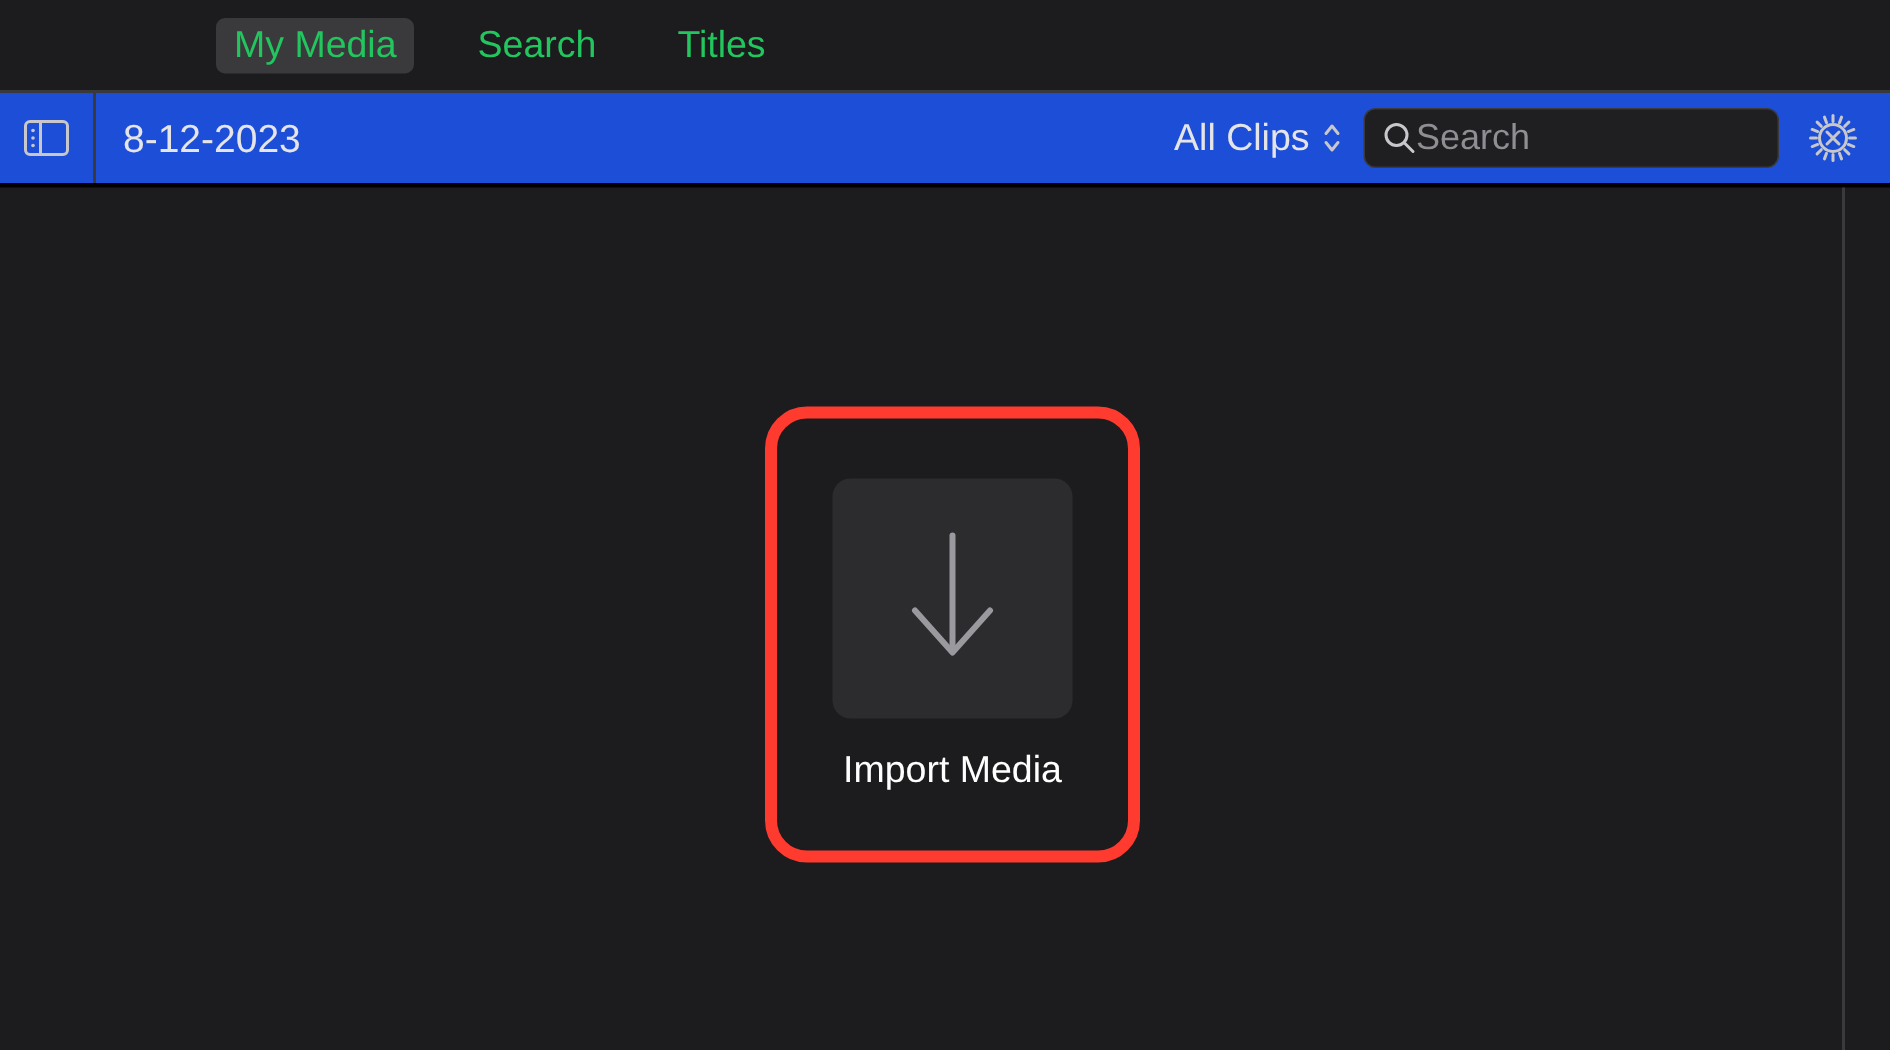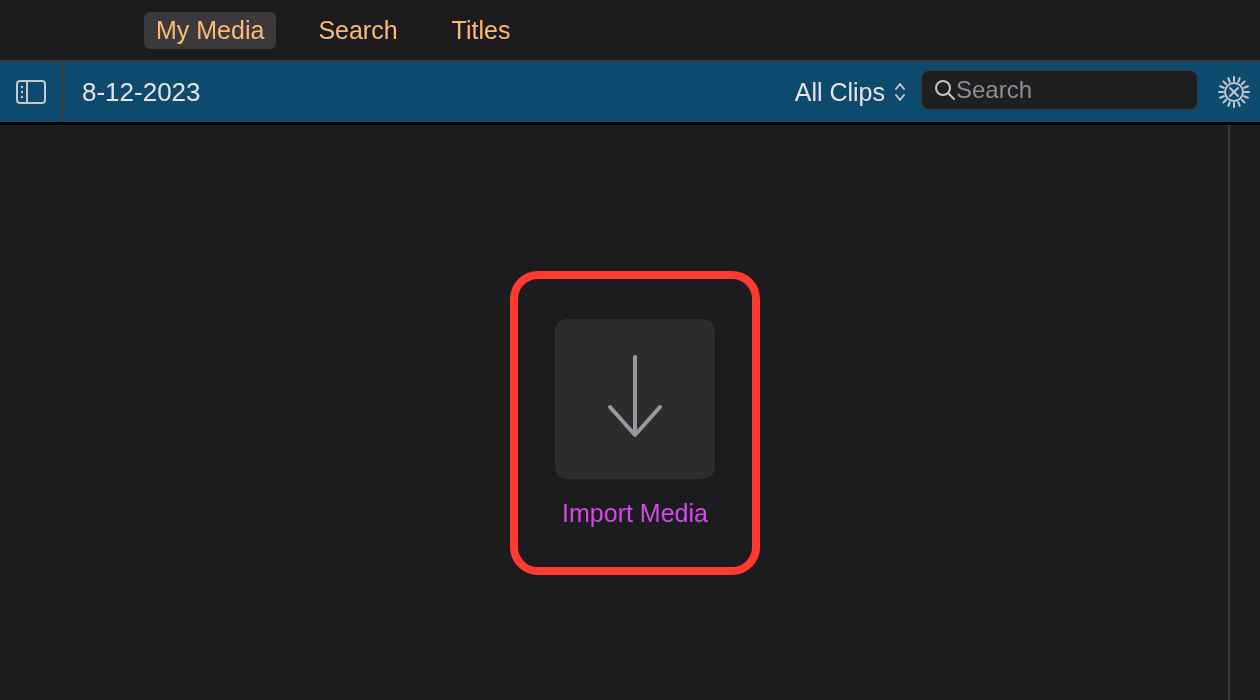--- a/index.html
+++ b/index.html
@@ -19,56 +19,57 @@
       display: flex;
       align-items: center;
       height: 60px;
       padding-left: 144px;
       gap: 30px;
       background: #1c1c1e;
     }
     .tab {
       font-size: 25px;
       font-weight: 400;
-      color: #fdba74;
+      color: #22c55e;
       padding: 4px 12px;
       border-radius: 6px;
       cursor: pointer;
     }
     .tab.active {
       background: #3a3a3c;
     }
     .toolbar {
       display: flex;
       align-items: center;
       height: 64px;
       border-top: 2px solid #3a3a3c;
       border-bottom: 2px solid #000;
-      background: #0c4a6e;
+      background: #1d4ed8;
     }
     .sidebar-toggle-cell {
       width: 64px;
       height: 100%;
       display: flex;
       align-items: center;
       justify-content: center;
       border-right: 2px solid #3a3a3c;
       cursor: pointer;
     }
     .project-title {
       flex: 1;
       padding-left: 18px;
       font-size: 26px;
       font-weight: 400;
       color: #e5e5e7;
     }
     .right-controls {
       display: flex;
+      align-items: center;
       gap: 14px;
-      padding-right: 4px;
+      padding-right: 16px;
     }
     .filter-dropdown {
       display: flex;
       align-items: center;
       gap: 8px;
       font-size: 25px;
       color: #e5e5e7;
       cursor: pointer;
     }
     .search-box {
@@ -134,21 +135,21 @@
       height: 160px;
       background: #2c2c2e;
       border-radius: 12px;
       display: flex;
       align-items: center;
       justify-content: center;
       cursor: pointer;
     }
     .import-label {
       font-size: 25px;
-      color: #d946ef;
+      color: #ffffff;
     }
     svg { display: block; }
   </style>
 </head>
 <body>
 
 <div class="top-tabs">
   <div class="tab active">My Media</div>
   <div class="tab">Search</div>
   <div class="tab">Titles</div>

